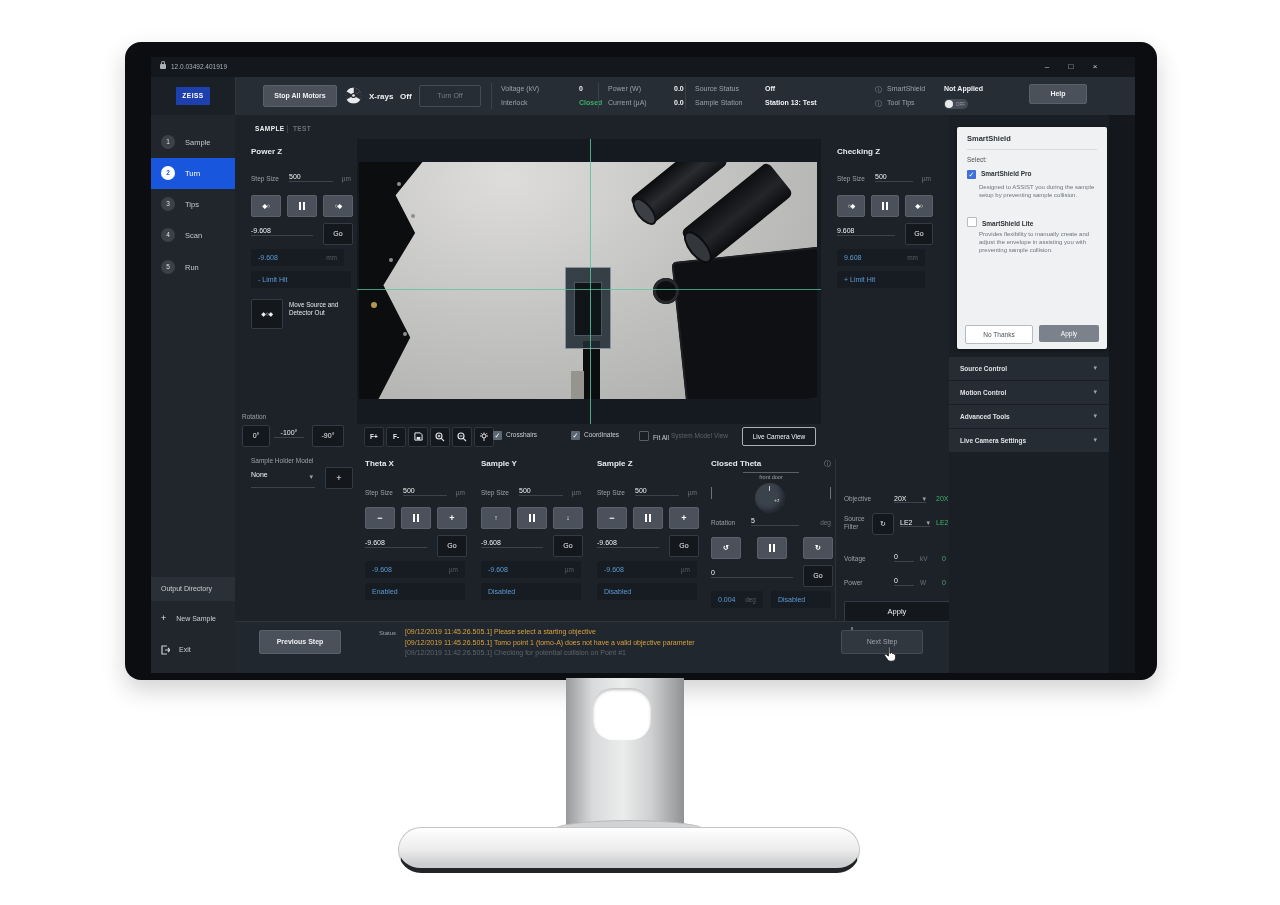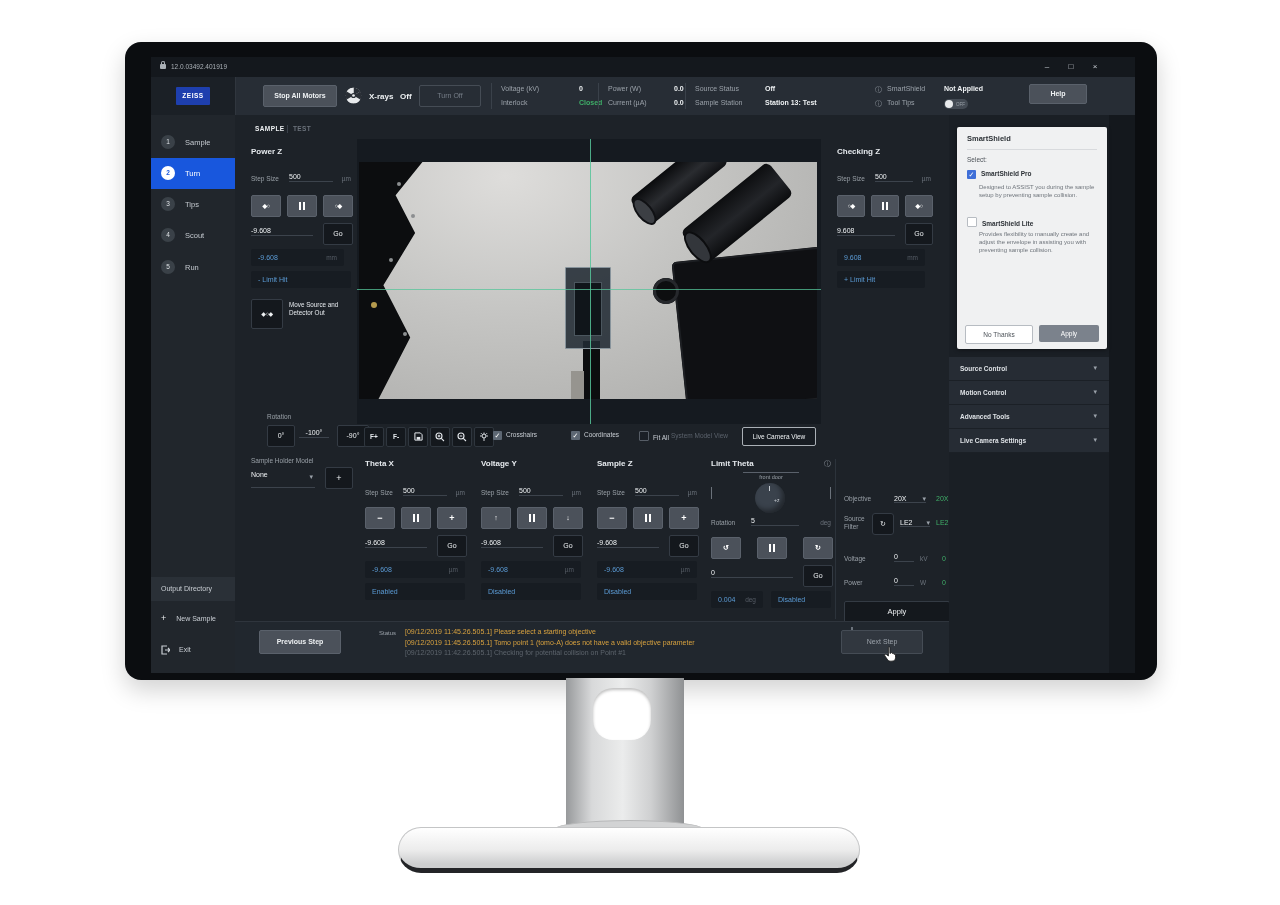--- a/index.html
+++ b/index.html
@@ -200,21 +200,21 @@
         <div class="step active" style="top:43px;">
           <span class="num">2</span>
           <span class="lbl">Turn</span>
         </div>
         <div class="step" style="top:74px;">
           <span class="num">3</span>
           <span class="lbl">Tips</span>
         </div>
         <div class="step" style="top:105px;">
           <span class="num">4</span>
-          <span class="lbl">Scout</span>
+          <span class="lbl">Scan</span>
         </div>
         <div class="step" style="top:137px;">
           <span class="num">5</span>
           <span class="lbl">Run</span>
         </div>
         <div class="siderow" style="top:462px;height:24px;background:#2a3037;line-height:24px;">
           <span style="margin-left:10px;">Output Directory</span>
         </div>
         <div class="siderow" style="top:490px;height:26px;line-height:26px;">
           <span style="margin-left:10px;font-size:9px;color:#e8eaec;">+</span>
@@ -252,21 +252,21 @@
           </div>
           <div class="statbox" style="left:0;top:124px;width:93px;">- Limit Hit</div>
           <div class="abs" style="left:0;top:152px;width:100px;height:32px;">
             <div class="btn-dark abs" style="left:0;top:0;width:30px;height:28px;line-height:28px;">
               <span style="font-size:6px;letter-spacing:-.5px;">◆○◆</span>
             </div>
             <div class="abs" style="left:38px;top:2px;width:62px;font-size:6.3px;line-height:8px;color:#e6eaee;">Move Source and Detector Out</div>
           </div>
         </div>
 
-        <div class="abs" style="left:32px;top:298px;width:100px;">
+        <div class="abs" style="left:7px;top:298px;width:100px;">
           <span class="flabel">Rotation</span>
           <div class="gobtn" style="left:0;top:12px;width:26px;">0°</div>
           <input class="uinput abs" style="left: 32px; top: 16px; width: 30px; text-align: center;" value="-100°">
           <div class="gobtn" style="left:70px;top:12px;width:30px;">-90°</div>
         </div>
 
         <div class="abs" style="left:16px;top:342px;width:100px;">
           <span class="flabel">Sample Holder Model</span>
           <div class="abs" style="left:0;top:14px;width:64px;border-bottom:1px solid #3c434c;height:16px;">
             <span style="color:#eef1f3;">None</span>
@@ -348,21 +348,21 @@
           <div class="jog" style="left:72px;top:48px;font-size:9px;">+</div>
           <input class="uinput abs" style="left: 0px; top: 80px; width: 62px;" value="-9.608">
           <div class="gobtn" style="left:72px;top:76px;width:28px;">Go</div>
           <div class="robox ro">
             <span class="roval">-9.608</span>
             <span class="rounit">µm</span></div>
           <div class="statbox st">Enabled</div>
         </div>
 
         <div class="axp" style="left:246px;">
-          <div class="t panel-title">Voltage Y</div>
+          <div class="t panel-title">Sample Y</div>
           <div class="srow"><span class="flabel">Step Size</span>
             <input class="uinput abs" style="left: 38px; top: -2px; width: 44px;" value="500">
             <span class="funit abs" style="right:0;">µm</span></div>
           <div class="jog" style="left:0;top:48px;">↑</div>
           <div class="jog" style="left:36px;top:48px;"><span class="pp"></span><span class="pp"></span></div>
           <div class="jog" style="left:72px;top:48px;">↓</div>
           <input class="uinput abs" style="left: 0px; top: 80px; width: 62px;" value="-9.608">
           <div class="gobtn" style="left:72px;top:76px;width:28px;">Go</div>
           <div class="robox ro">
             <span class="roval">-9.608</span>
@@ -380,21 +380,21 @@
           <div class="jog" style="left:72px;top:48px;font-size:9px;">+</div>
           <input class="uinput abs" style="left: 0px; top: 80px; width: 62px;" value="-9.608">
           <div class="gobtn" style="left:72px;top:76px;width:28px;">Go</div>
           <div class="robox ro">
             <span class="roval">-9.608</span>
             <span class="rounit">µm</span></div>
           <div class="statbox st">Disabled</div>
         </div>
 
         <div class="abs" style="left:476px;top:344px;width:120px;height:152px;">
-          <div class="panel-title">Limit Theta</div>
+          <div class="panel-title">Closed Theta</div>
           <span class="abs infoi" style="right:0;top:0;">ⓘ</span>
           <div class="abs" style="left:32px;top:13px;width:56px;border-top:1px solid #5a616b;text-align:center;
                       color:#99a0a7;font-size:5.5px;padding-top:1px;">front door</div>
           <div class="abs" style="left:44px;top:24px;width:30px;height:30px;border-radius:50%;background:#3a424c;
                       box-shadow:inset -3px -3px 5px rgba(0,0,0,.4);">
             <span class="abs" style="left:14px;top:3px;width:1px;height:5px;background:#c9ced4;"></span>
             <span class="abs" style="left:19px;top:14px;font-size:5px;color:#c9ced4;">+z</span>
           </div>
           <span class="abs" style="left:0;top:28px;width:1px;height:12px;background:#6b727b;"></span>
           <span class="abs" style="right:0;top:28px;width:1px;height:12px;background:#6b727b;"></span>

